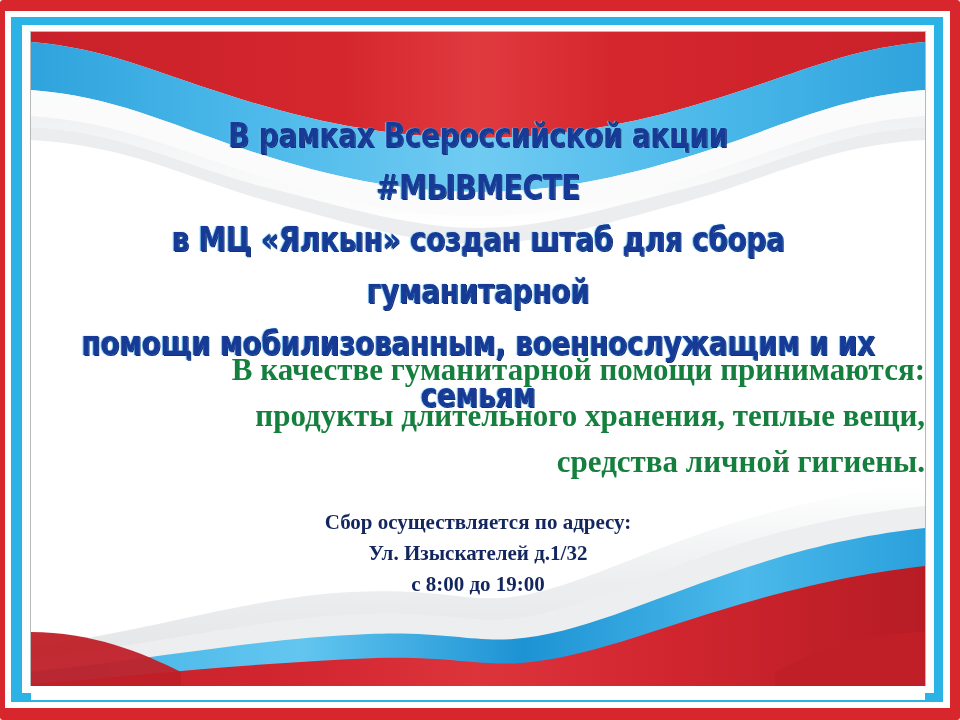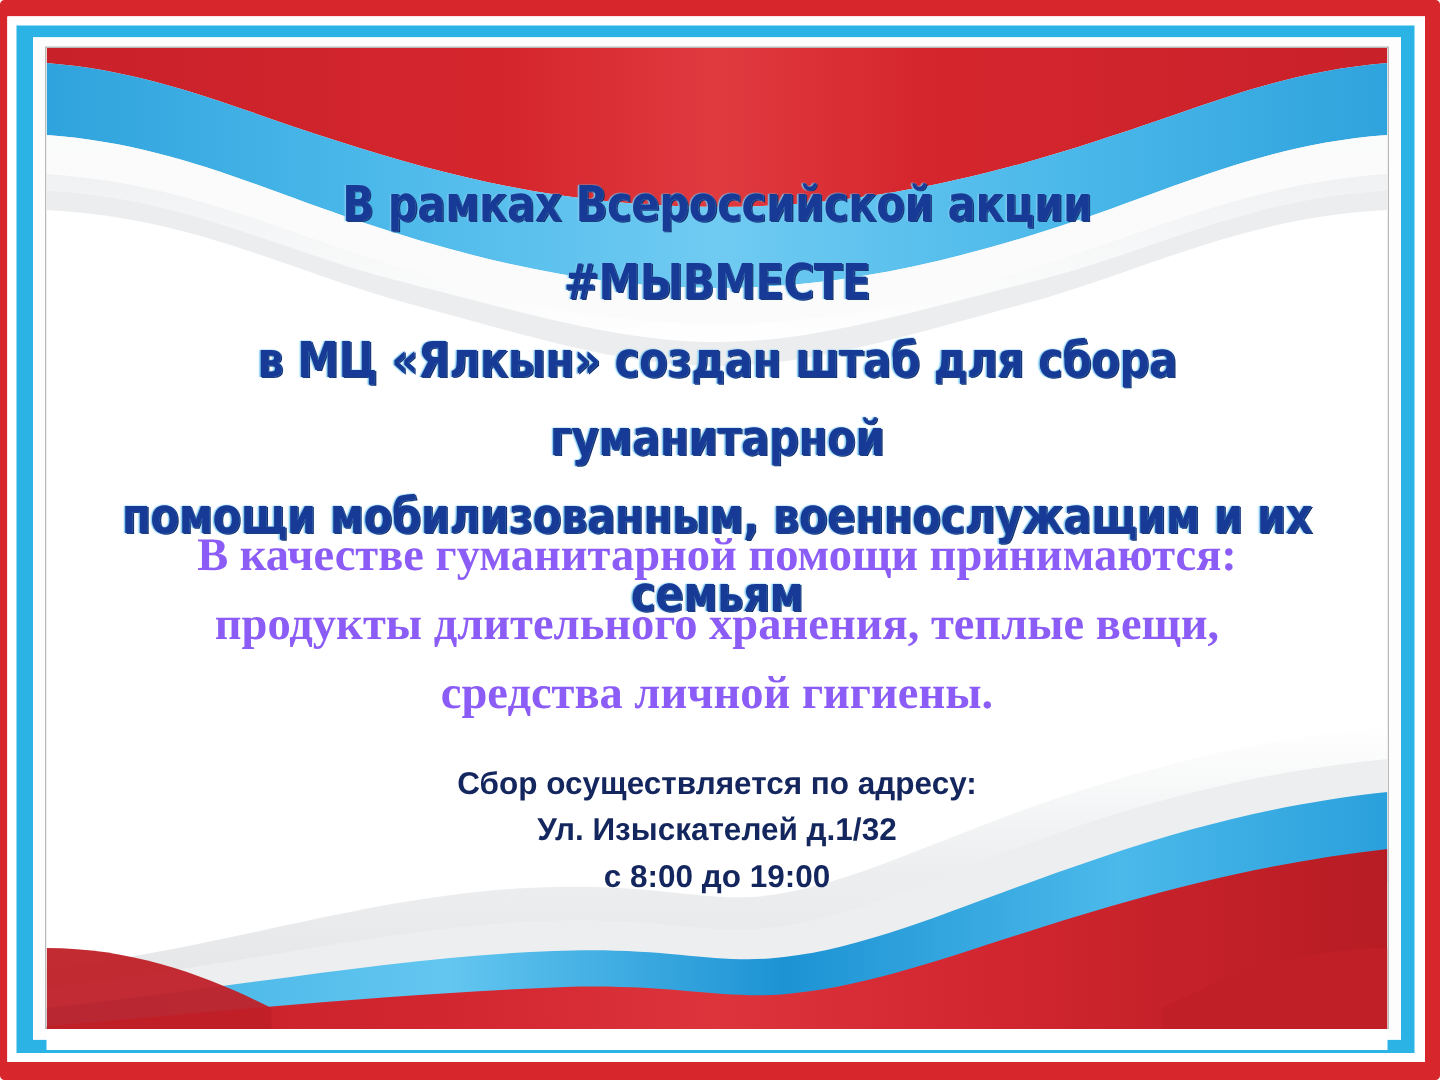--- a/index.html
+++ b/index.html
@@ -123,35 +123,35 @@
   .heading .l1 { font-size: 33px; }
   .heading .l2 { font-size: 33px; }
   .heading .l3 { font-size: 33px; }
   .heading .l4 { font-size: 33px; }
 
   .red-block {
     position: absolute;
     left: 0;
     top: 315px;
     width: 894px;
-    text-align: center;
+    text-align: right;
     font-family: "Liberation Serif", "DejaVu Serif", serif;
     font-weight: bold;
     font-size: 31px;
     line-height: 46px;
-    color: #8b5cf6;
+    color: #15803d;
   }
 
   .info-block {
     position: absolute;
     left: 0;
     top: 475px;
     width: 894px;
     text-align: center;
-    font-family: Liberation Sans, sans-serif;
+    font-family: Liberation Serif, serif;
     font-weight: bold;
     font-size: 21px;
     line-height: 31px;
     color: #14265e;
   }
   .info-block .line { display: block; }
   .line { display: block; }
 </style>
 </head>
 <body>

